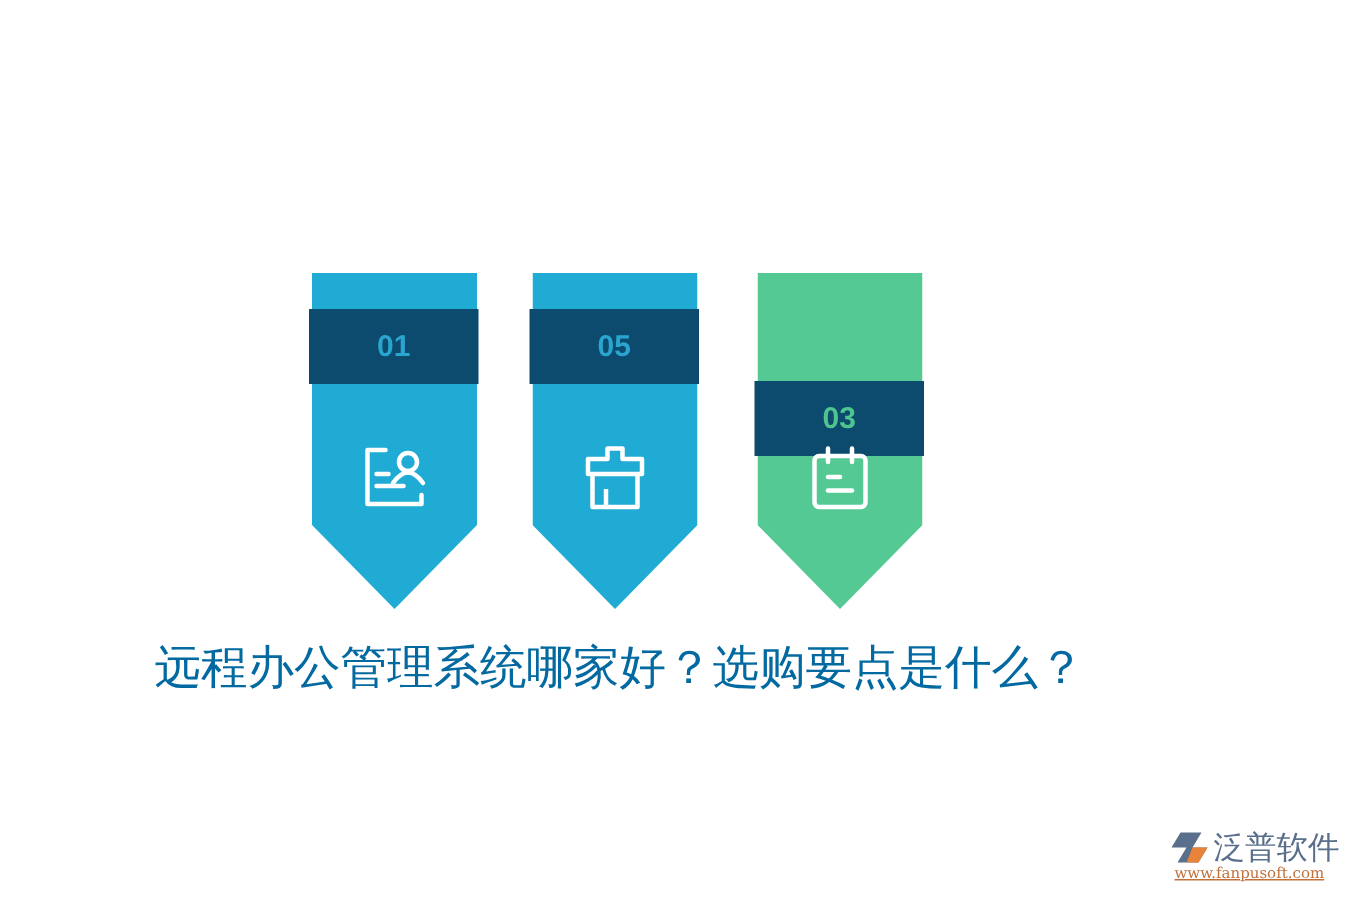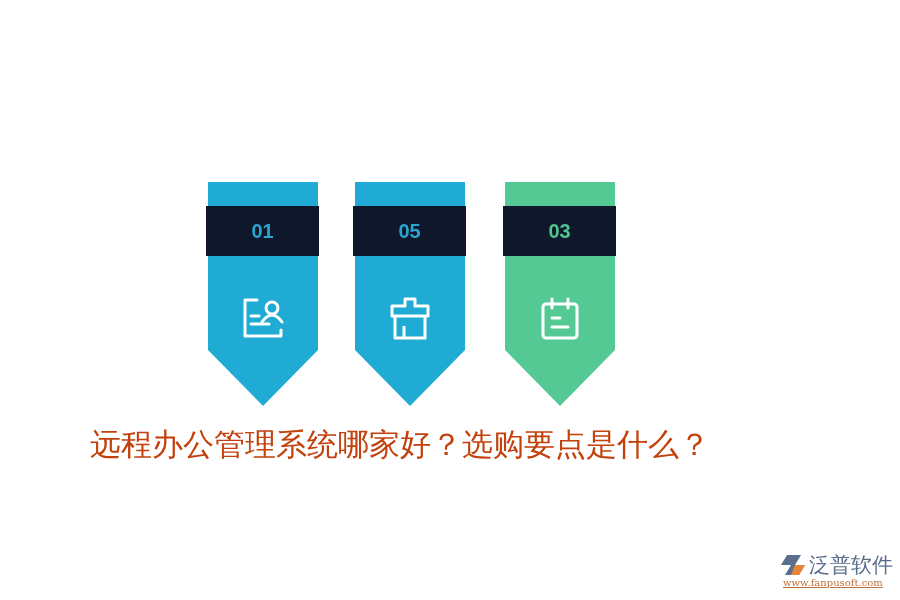--- a/index.html
+++ b/index.html
@@ -4,31 +4,31 @@
 <style>
   html, body { margin: 0; padding: 0; }
   body {
     width: 900px; height: 600px; background: #ffffff; position: relative; overflow: hidden;
     font-family: "DejaVu Sans", sans-serif;
   }
   .card { position: absolute; top: 182px; width: 110px; height: 224px; }
   .card .shape { position: absolute; left: 0; top: 0; width: 110px; height: 224px; }
   .card .band {
     position: absolute; top: 24px; left: -2px; width: 113px; height: 50px;
-    background: #0f172a;
+    background: #0c4a6e;
     display: flex; align-items: center; justify-content: center;
     font-family: "Liberation Sans", sans-serif; font-weight: bold; font-size: 20px;
   }
   .card .icon { position: absolute; left: 33px; top: 114px; width: 44px; height: 44px; }
   #card1 { left: 208px; }
   #card2 { left: 355px; }
   #card3 { left: 505px; }
   .title {
-    position: absolute; left: 90px; top: 424px;
-    font-family: "DejaVu Serif", serif; font-size: 31px; color: #c2410c; letter-spacing: 0px;
+    position: absolute; left: 103px; top: 424px;
+    font-family: "DejaVu Serif", serif; font-size: 31px; color: #0369a1; letter-spacing: 0px;
     white-space: nowrap;
   }
   .logo { position: absolute; left: 779px; top: 551px; width: 125px; height: 40px; }
   .logo .brand {
     position: absolute; left: 30px; top: 0px; font-size: 21px; color: #5a6f8c;
     font-family: "DejaVu Sans", sans-serif; white-space: nowrap;
   }
   .logo .url {
     position: absolute; left: 4px; top: 26px; font-size: 10px; color: #c0703a;
     font-family: "DejaVu Serif", serif; white-space: nowrap; text-decoration: underline;
@@ -61,21 +61,21 @@
     <path d="M17 3 H27 V10 H40 V20 H4 V10 H17 Z"></path>
     <path d="M7 20 V42 H37 V20"></path>
     <line x1="16" y1="30" x2="16" y2="42"></line>
   </svg>
 </div>
 
 <div class="card" id="card3">
   <svg class="shape" viewBox="0 0 110 224">
     <polygon points="0,0 110,0 110,168 55,224 0,168" fill="#55c994"></polygon>
   </svg>
-  <div class="band" style="color:#4fc48f;">03</div>
+  <div class="band" style="color:#4fc48f;margin-top:48px;">03</div>
   <svg class="icon" viewBox="0 0 44 44" fill="none" stroke="#fff" stroke-width="3" stroke-linecap="round" stroke-linejoin="round">
     <rect x="5" y="8" width="34" height="34" rx="3"></rect>
     <line x1="14" y1="3" x2="14" y2="12"></line>
     <line x1="30" y1="3" x2="30" y2="12"></line>
     <line x1="14" y1="22" x2="22" y2="22"></line>
     <line x1="14" y1="31" x2="30" y2="31"></line>
   </svg>
 </div>
 
 <div class="title">远程办公管理系统哪家好？选购要点是什么？</div>

